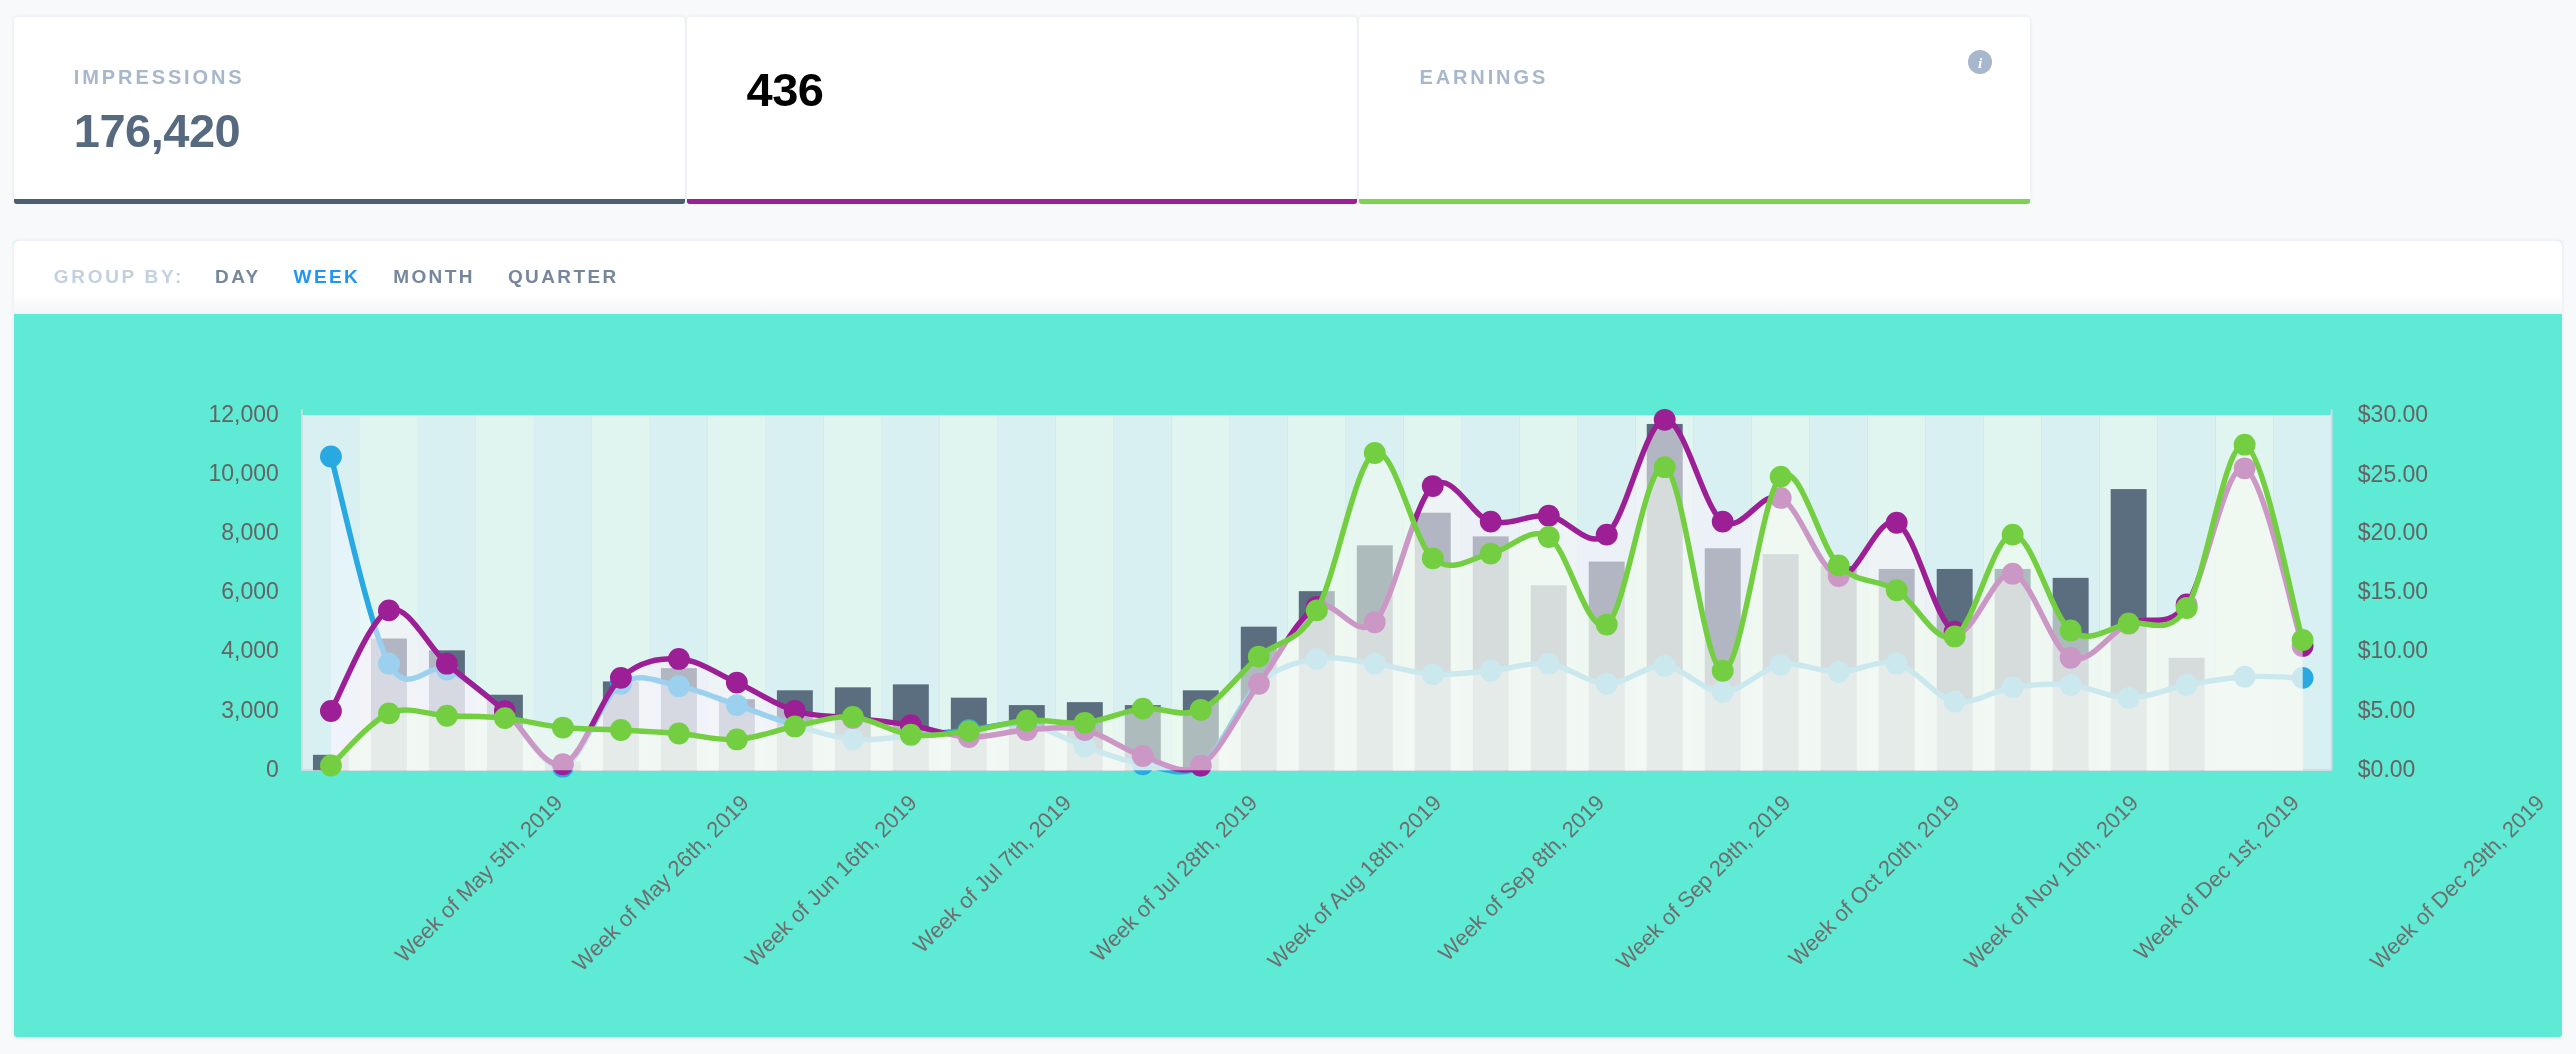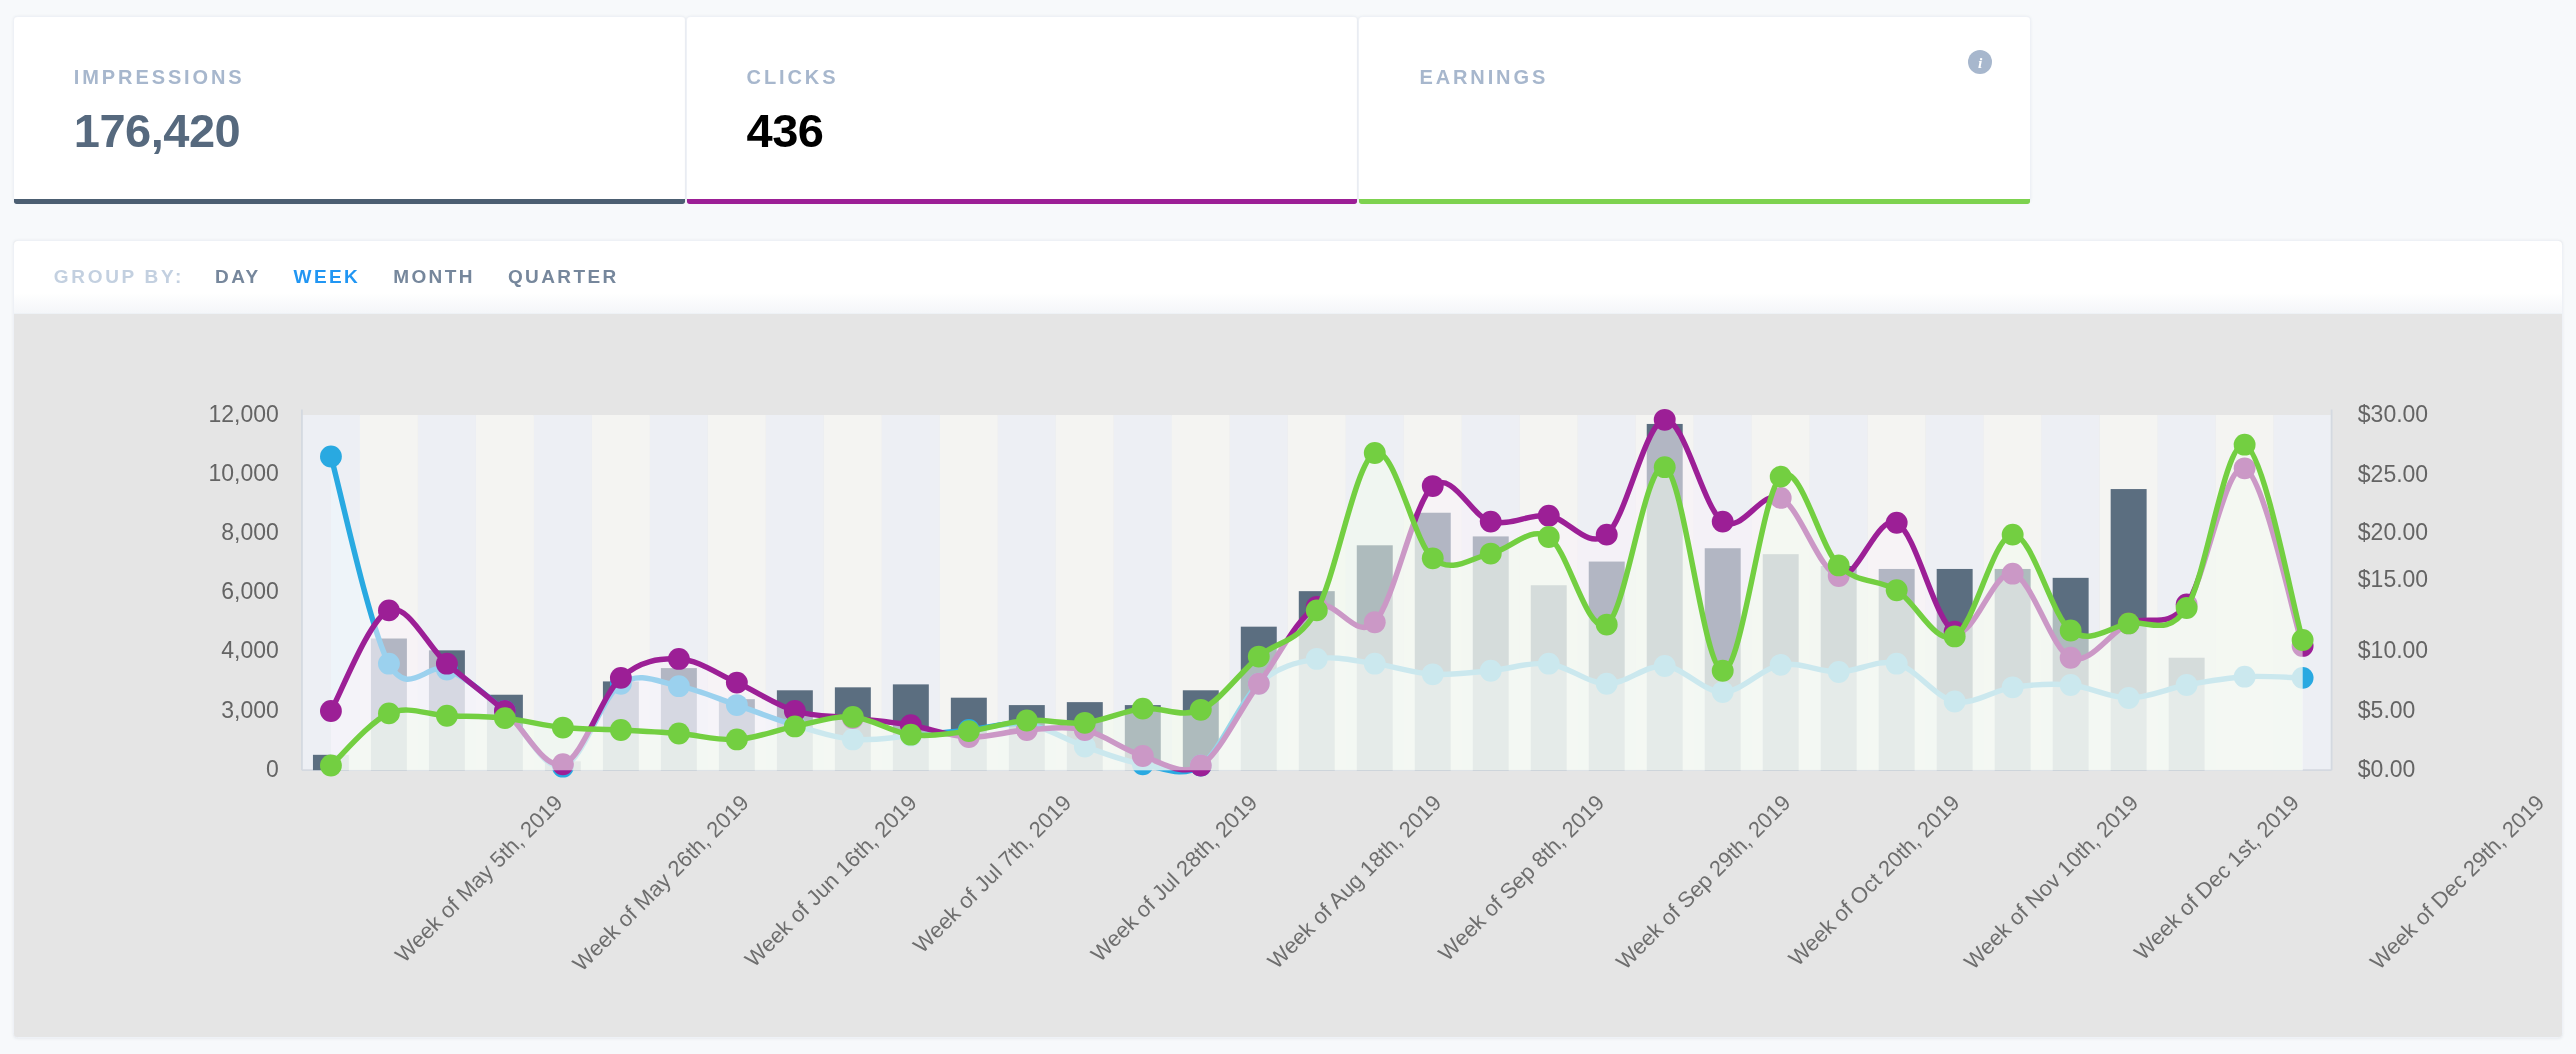--- a/index.html
+++ b/index.html
@@ -60,21 +60,21 @@
     font-family: "Liberation Serif", serif;
     font-style: italic;
     display: flex; align-items: center; justify-content: center;
     line-height: 1;
   }
 
   
   .chart-panel {
     position: absolute; left: 12.8px; top: 240px;
     width: 2550px; height: 798px;
-    background: #e5e5e5;
+    background: #5eead4;
     border: 0.9px solid #eef1f6;
     border-radius: 4.6px;
     box-shadow: 0 0.9px 2.7px rgba(40,60,90,0.07);
     overflow: hidden;
   }
   .toolbar {
     height: 73px;
     display: flex; align-items: center;
     padding-left: 40px;
     background: linear-gradient(#ffffff 0%, #ffffff 72%, #f4f6f9 100%);
@@ -121,21 +121,20 @@
 <body>
 
 <div class="page">
 
   <div class="kpi-row" id="kpi-row">
       <div class="kpi-card" style="--accent: #4c5f72;">
         <div class="kpi-label">IMPRESSIONS</div>
         <div class="kpi-value slate">176,420</div>
       </div>
       <div class="kpi-card" style="--accent: #9c1f96;">
-        <div class="kpi-label">CLICKS</div>
         <div class="kpi-value">436</div>
       </div>
       <div class="kpi-card" style="--accent: #7dd24f;">
         <div class="info-icon">i</div>
         <div class="kpi-label">EARNINGS</div>
       </div>
     </div>
 
   <div class="chart-panel">
 
@@ -153,21 +152,21 @@
         <div class="axis-label y-left" style="right: 2285px; top: 442px; width: 200px;">0</div>
         <div class="axis-label y-left" style="right: 2285px; top: 383px; width: 200px;">3,000</div>
         <div class="axis-label y-left" style="right: 2285px; top: 323px; width: 200px;">4,000</div>
         <div class="axis-label y-left" style="right: 2285px; top: 264px; width: 200px;">6,000</div>
         <div class="axis-label y-left" style="right: 2285px; top: 205px; width: 200px;">8,000</div>
         <div class="axis-label y-left" style="right: 2285px; top: 146px; width: 200px;">10,000</div>
         <div class="axis-label y-left" style="right: 2285px; top: 87px; width: 200px;">12,000</div>
         <div class="axis-label y-right" style="left: 2344px; top: 442px;">$0.00</div>
         <div class="axis-label y-right" style="left: 2344px; top: 383px;">$5.00</div>
         <div class="axis-label y-right" style="left: 2344px; top: 323px;">$10.00</div>
-        <div class="axis-label y-right" style="left: 2344px; top: 252px;">$15.00</div>
+        <div class="axis-label y-right" style="left: 2344px; top: 264px;">$15.00</div>
         <div class="axis-label y-right" style="left: 2344px; top: 205px;">$20.00</div>
         <div class="axis-label y-right" style="left: 2344px; top: 147px;">$25.00</div>
         <div class="axis-label y-right" style="left: 2344px; top: 87px;">$30.00</div>
         <svg class="plot" width="2550" height="723" viewBox="0 0 2800 794">
           <rect x="316" y="111" width="63.68571428571428" height="390" fill="#eef1f7" opacity="0.85"></rect>
           <rect x="379.6857142857143" y="111" width="63.68571428571428" height="390" fill="#f7f7f5" opacity="0.85"></rect>
           <rect x="443.37142857142857" y="111" width="63.68571428571428" height="390" fill="#eef1f7" opacity="0.85"></rect>
           <rect x="507.0571428571428" y="111" width="63.68571428571428" height="390" fill="#f7f7f5" opacity="0.85"></rect>
           <rect x="570.7428571428571" y="111" width="63.68571428571428" height="390" fill="#eef1f7" opacity="0.85"></rect>
           <rect x="634.4285714285714" y="111" width="63.68571428571428" height="390" fill="#f7f7f5" opacity="0.85"></rect>

